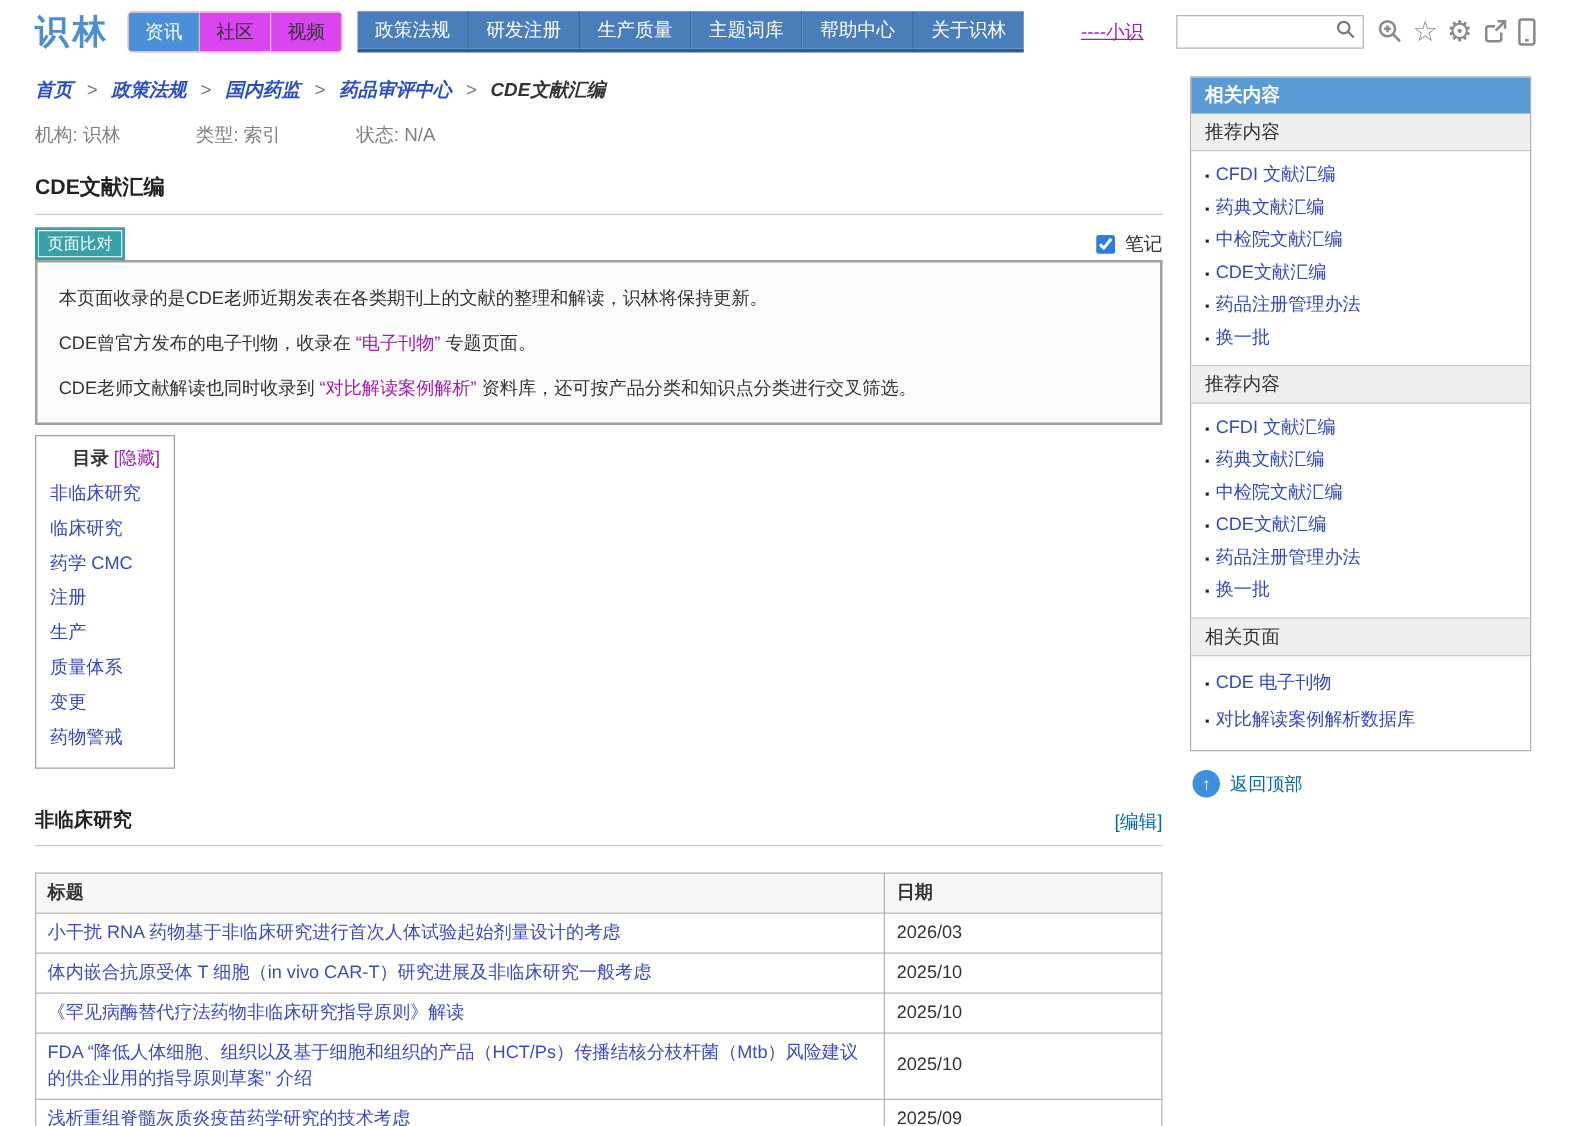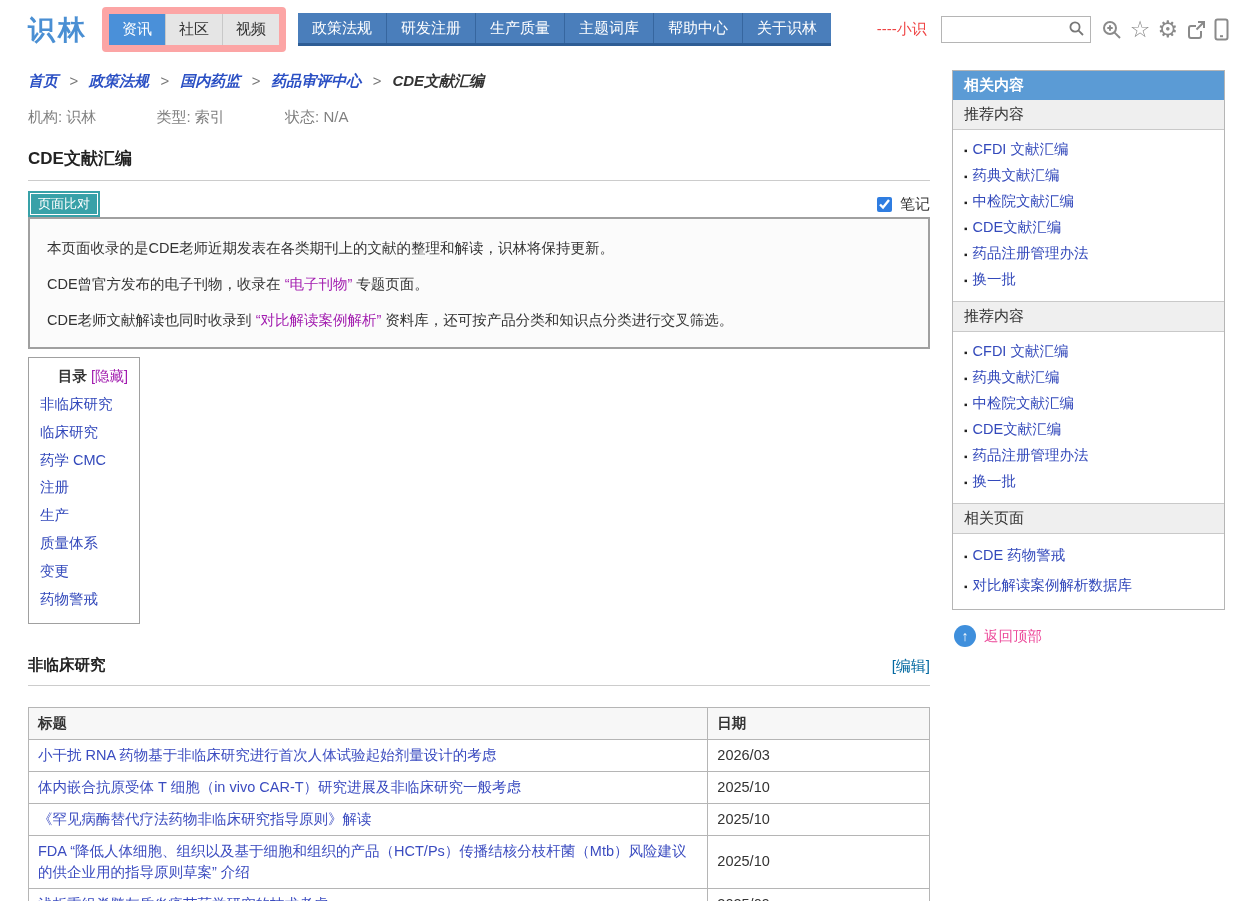--- a/index.html
+++ b/index.html
@@ -8,29 +8,29 @@
     width:1259px; height:901px; overflow:hidden; position:relative;
     background:#fff; color:#333;
     font-family:"Liberation Sans","DejaVu Sans",sans-serif; font-size:14.5px;
   }
   a { text-decoration:none; cursor:pointer; }
   .link { color:#a21caf; }
 
   
   .header { display:flex; align-items:center; padding:7px 30px 5px 28px; }
   .logo { font-size:27px; font-weight:bold; color:#4a8fd3; letter-spacing:3px; margin-right:14px; cursor:pointer; }
-  .tabgroup { display:flex; border:7px solid #fca5a5; border-radius:4px; overflow:hidden; }
-  .tab { padding:6px 13px; font-size:15px; background:#e5e5e5; color:#333; border-right:1px solid #c8c8c8; cursor:pointer; }
+  .tabgroup { display:flex; border:1px solid #fca5a5; border-radius:4px; overflow:hidden; }
+  .tab { padding:6px 13px; font-size:15px; background:#d946ef; color:#333; border-right:1px solid #c8c8c8; cursor:pointer; }
   .tab:last-child { border-right:none; }
   .tab.active { background:#4a90d9; color:#fff; }
   .nav { display:flex; margin-left:12px; border-bottom:3px solid #2e5d95; }
   .nav-item { background:#4a7ebb; color:#fff; font-size:15px; padding:6px 14px 5px; border-right:1px solid #36669f; cursor:pointer; white-space:nowrap; }
   .nav-item:last-child { border-right:none; }
   .header-right { margin-left:auto; display:flex; align-items:center; }
-  .user-label { color:#ef4444; font-size:15px; margin-right:14px; }
+  .user-label { color:#a21caf; font-size:15px; margin-right:26px;text-decoration:underline; }
   .searchbox { display:flex; align-items:center; border:1px solid #b5b5b5; height:27px; width:150px; padding:0 5px 0 8px; background:#fff; }
   .searchbox input { border:none; outline:none; flex:1; min-width:0; font-size:14px; font-family:inherit; }
   .hicons { display:flex; align-items:center; gap:7px; margin-left:10px; }
   .hicon { color:#8a8a8a; font-size:23px; line-height:1; cursor:pointer; }
   .hicon svg { display:block; }
 
   
   .main-wrap { display:flex; align-items:flex-start; padding:0 0 0 28px; }
   .col-left { width:902px; }
   .col-right { width:273px; margin-left:22px; margin-top:13px; }
@@ -77,21 +77,21 @@
   .sb-title { background:#5b9bd5; color:#fff; font-weight:bold; font-size:15px; padding:5px 11px; }
   .sb-sub { background:#efefef; color:#333; font-size:15px; padding:5px 11px; border-top:1px solid #c9c9c9; border-bottom:1px solid #c9c9c9; }
   .sb-sub.first { border-top:none; }
   .sb-list { padding:7px 11px 8px; }
   .sb-item { display:flex; align-items:baseline; line-height:25px; }
   .sb-item.page { line-height:28px; }
   .bullet { color:#222; font-size:10px; margin-right:5px; }
   .sb-link { color:#3349bb; }
   .back-top { margin:15px 0 0 2px; display:flex; align-items:center; gap:8px; cursor:pointer; }
   .btt-icon { width:22px; height:22px; border-radius:50%; background:#3f8fdc; color:#fff; display:flex; align-items:center; justify-content:center; font-size:14px; font-weight:bold; }
-  .btt-text { color:#ec4899; font-size:14.5px; }
+  .btt-text { color:#0369a1; font-size:14.5px; }
 </style>
 </head>
 <body>
 
 <div class="header">
   <div class="logo">识林</div>
 
   <div class="tabgroup">
     <div class="tab active">资讯</div>
     <div class="tab">社区</div>
@@ -297,21 +297,21 @@
         <div class="sb-item">
             <span class="bullet">▪</span>
             <a class="sb-link">换一批</a>
           </div>
       </div>
 
       <div class="sb-sub">相关页面</div>
       <div class="sb-list">
         <div class="sb-item page">
             <span class="bullet">▪</span>
-            <a class="sb-link">CDE 药物警戒</a>
+            <a class="sb-link">CDE 电子刊物</a>
           </div>
         <div class="sb-item page">
             <span class="bullet">▪</span>
             <a class="sb-link">对比解读案例解析数据库</a>
           </div>
       </div>
     </div>
 
     <div class="back-top">
       <span class="btt-icon">↑</span>

